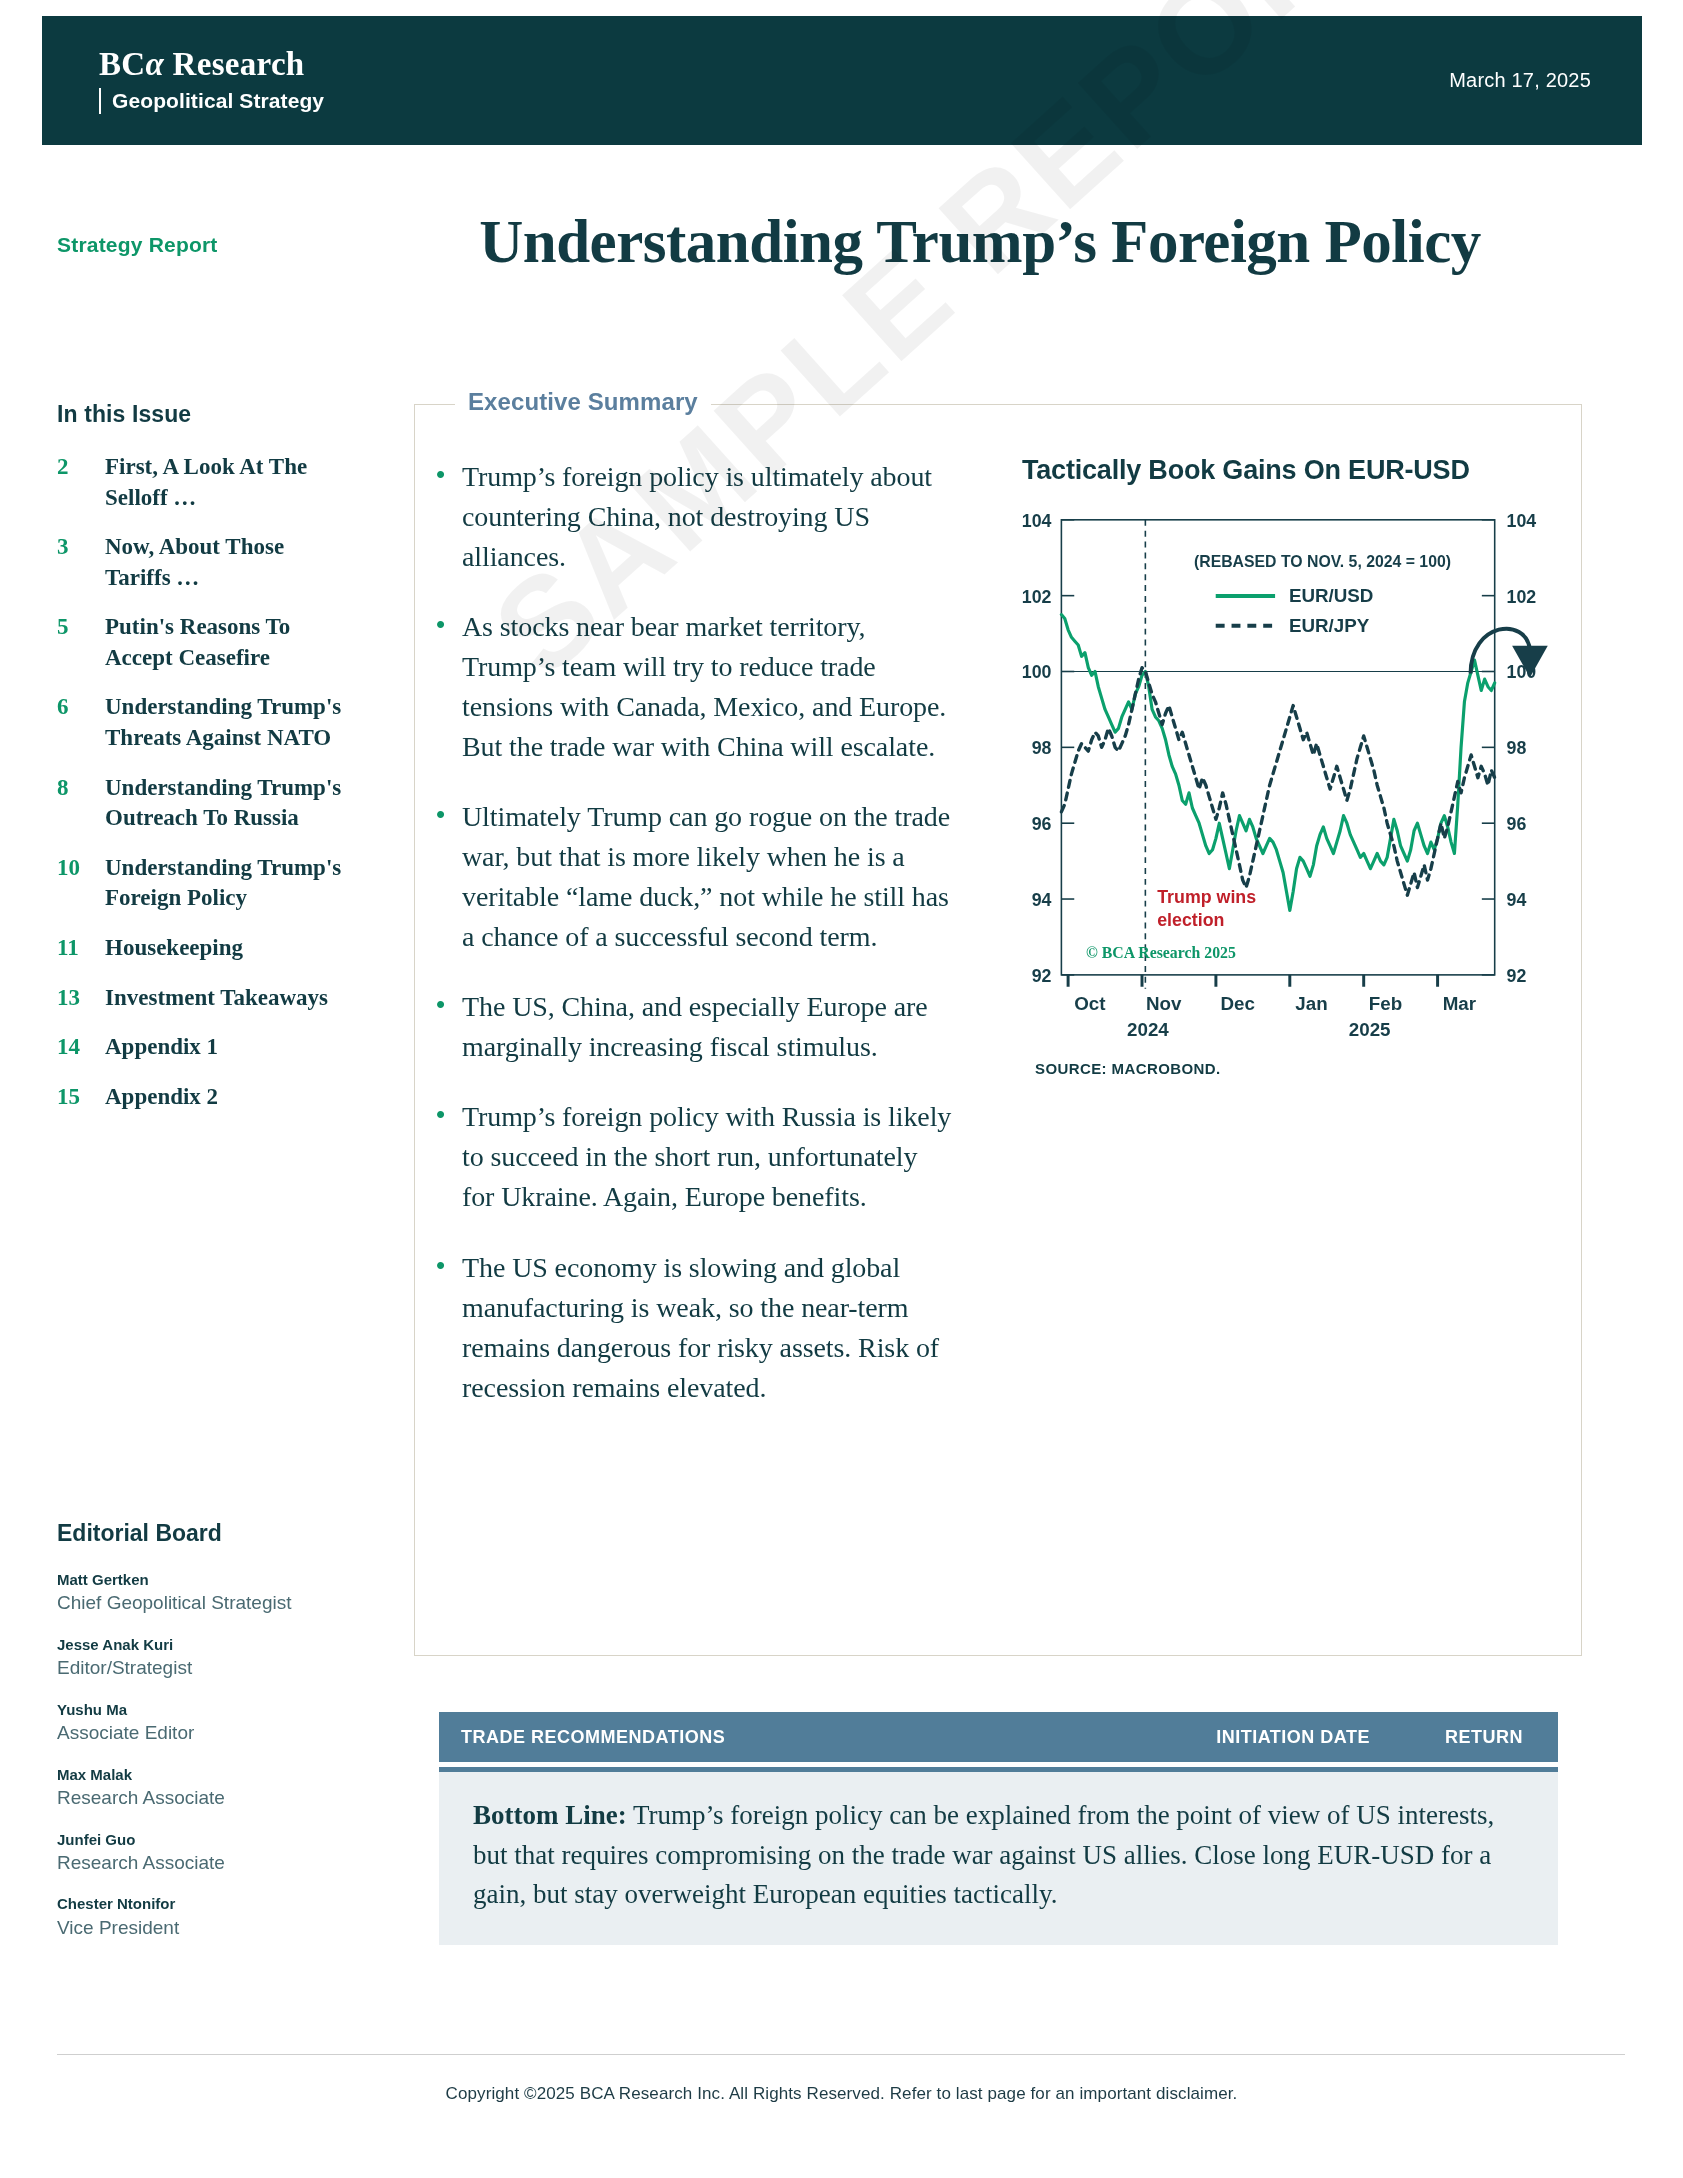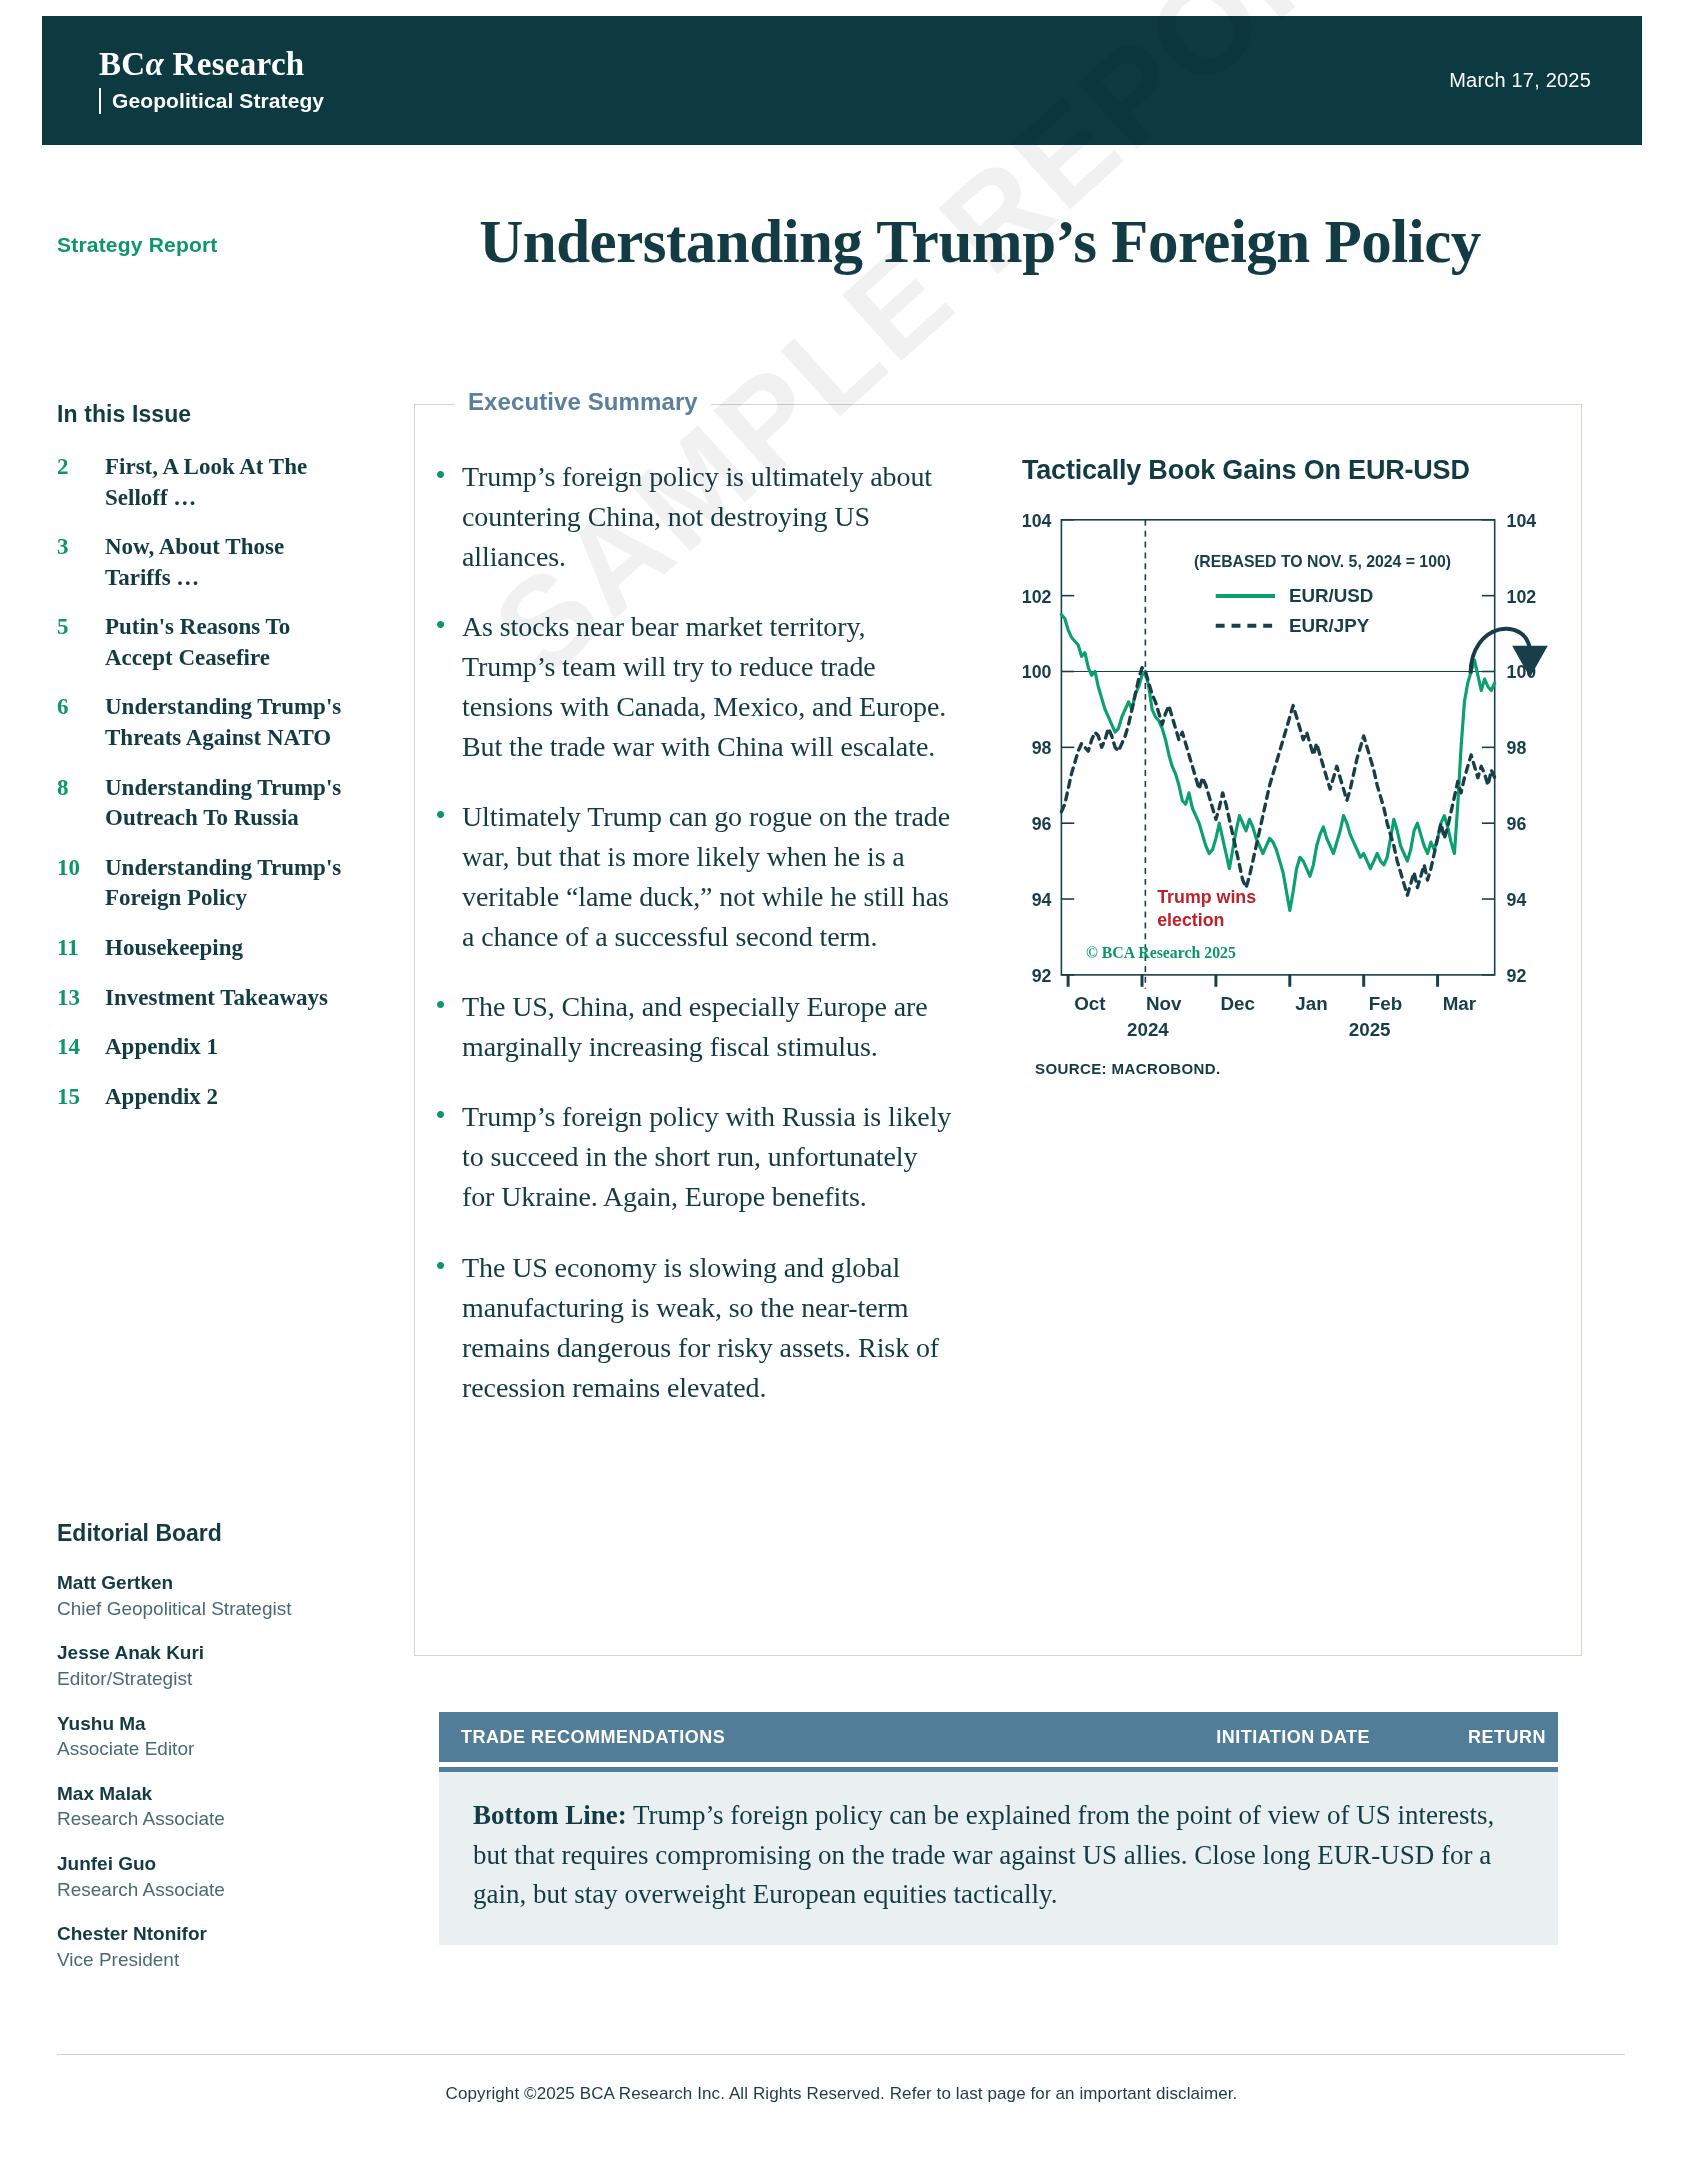--- a/index.html
+++ b/index.html
@@ -53,21 +53,21 @@
     font-family:"Liberation Serif", serif;
     font-size:23px; font-weight:bold; color:#0d9668; line-height:1.33;
   }
   .toc-label {
     font-family:"Liberation Serif", serif;
     font-size:23px; font-weight:bold; color:#123b43; line-height:1.33;
   }
   .eb { position:absolute; left:57px; top:1520px; width:297px; }
   .eb-h { font-size:23px; font-weight:bold; color:#123b43; margin-bottom:23px; }
   .eb-person { margin-bottom:19px; }
-  .eb-name { font-size:19px; font-weight:bold; color:#123b43; line-height:1.35; }
+  .eb-name { font-size:15px; font-weight:bold; color:#123b43; line-height:1.35; }
   .eb-role { font-size:19px; color:#4a6a72; line-height:1.35; }
 
   
   .panel {
     position:absolute; left:414px; top:404px; width:1168px; height:1252px;
     border:1px solid #d8d4c8;
   }
   .panel-legend {
     position:absolute; left:40px; top:-17px;
     background:#ffffff; padding:0 13px;
@@ -112,21 +112,21 @@
     display:flex; background:#517d99; color:#fff; height:50px; align-items:center;
     font-size:18px; font-weight:bold; letter-spacing:0.5px;
   }
   .trec-row {
     display:flex; height:51px; align-items:center;
     font-size:18px; color:#33383b; letter-spacing:0.3px;
     border-bottom:1px solid #dcdcdc;
   }
   .c1 { flex:1 1 auto; padding-left:22px; }
   .c2 { flex:0 0 277px; text-align:right; }
-  .c3 { flex:0 0 188px; text-align:right; padding-right:12px; }
+  .c3 { flex:0 0 188px; text-align:right; padding-right:35px; }
   .trec-head .c2 { padding-right:0; }
 
   
   .bline {
     position:absolute; left:439px; top:1767px; width:1119px;
     background:#eaeff2; border-top:5px solid #517d99;
     padding:24px 34px 30px 34px;
   }
   .bline p {
     font-family:"Liberation Serif", serif;

